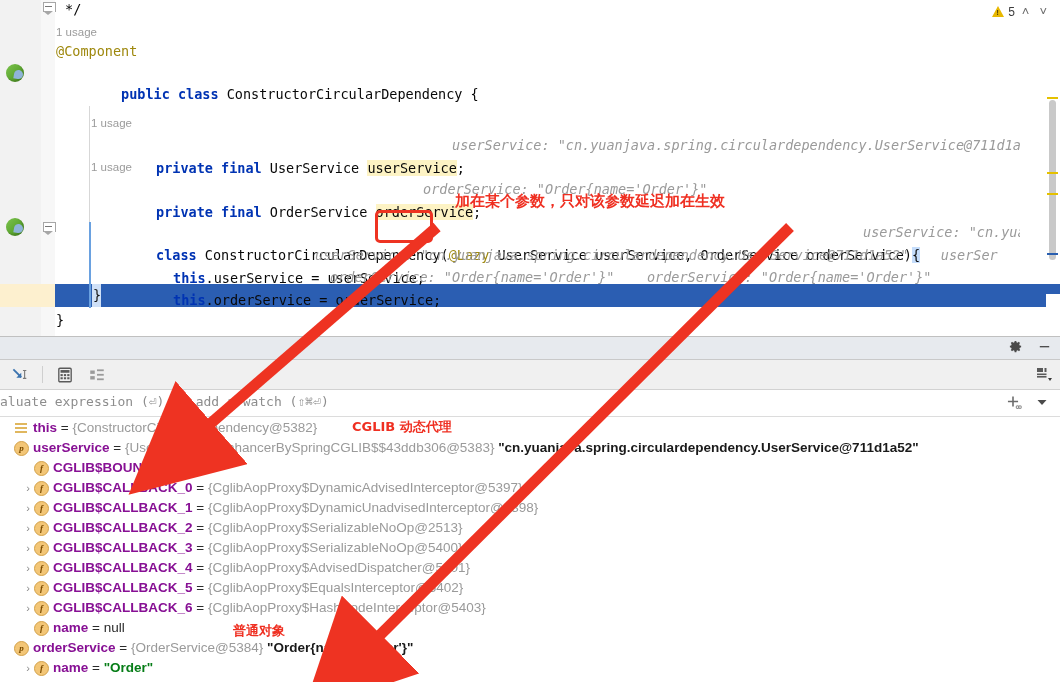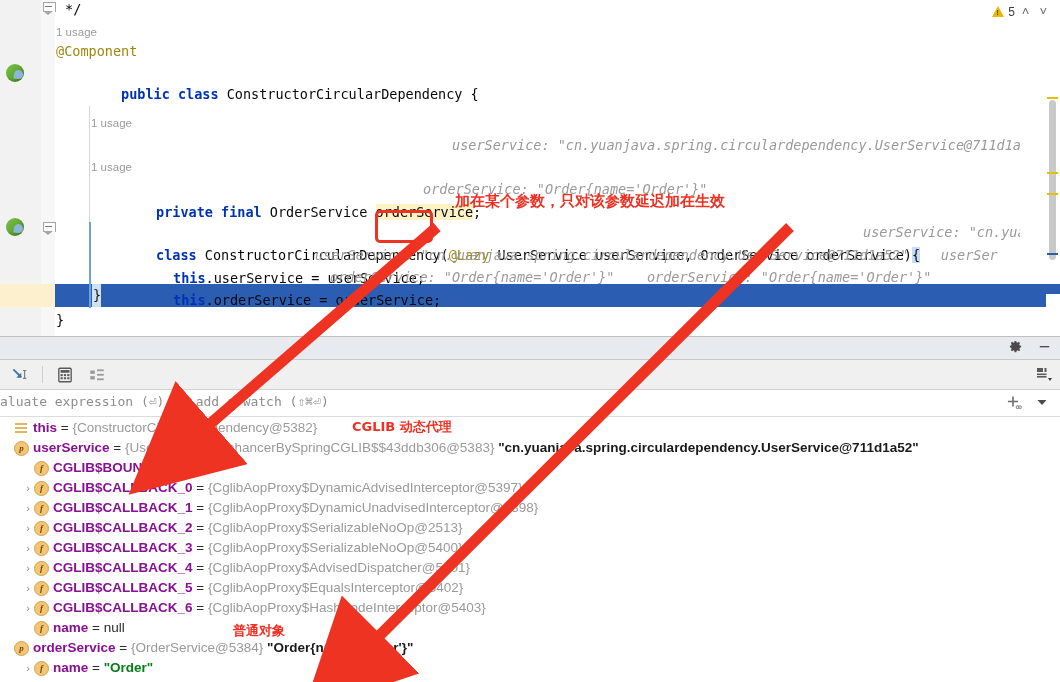--- a/index.html
+++ b/index.html
@@ -165,20 +165,23 @@
       <div class="ln usage" style="top:21px;left:1px;">1 usage</div>
 
       <div class="ln anno" style="top:29px;left:1px;margin-top:11px;">@Component</div>
 
       <div class="ln" style="top:60px;left:1px;">
         <span class="kw">public class</span><span class="plain"> ConstructorCircularDependency {</span>
       </div>
 
       <div class="ln usage" style="top:112px;left:36px;">1 usage</div>
 
+      <div class="ln" style="top:134px;left:36px;">
+        <span class="kw">private final</span><span class="plain"> UserService </span><span class="hl plain">userService</span><span class="plain">;</span>
+      </div>
       <div class="ln hint" style="top:134px;left:397px;">userService: "cn.yuanjava.spring.circulardependency.UserService@711d1a52"</div>
 
       <div class="ln usage" style="top:156px;left:36px;">1 usage</div>
 
       <div class="ln" style="top:178px;left:36px;">
         <span class="kw">private final</span><span class="plain"> OrderService </span><span class="hl plain">orderService</span><span class="plain">;</span>
       </div>
       <div class="ln hint" style="top:178px;left:368px;">orderService: "Order{name='Order'}"</div>
 
       <div class="ln" style="top:221px;left:36px;">

